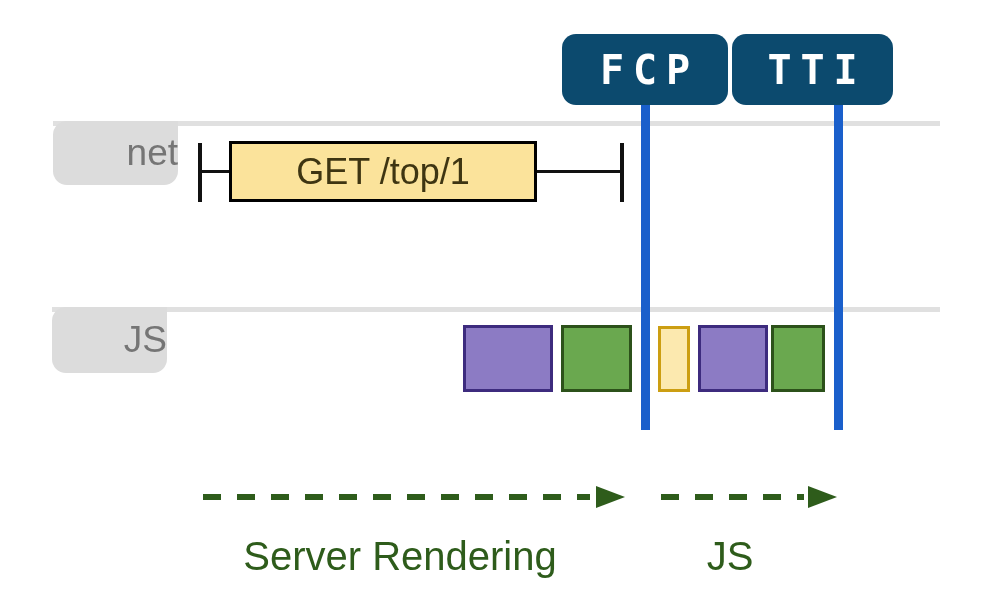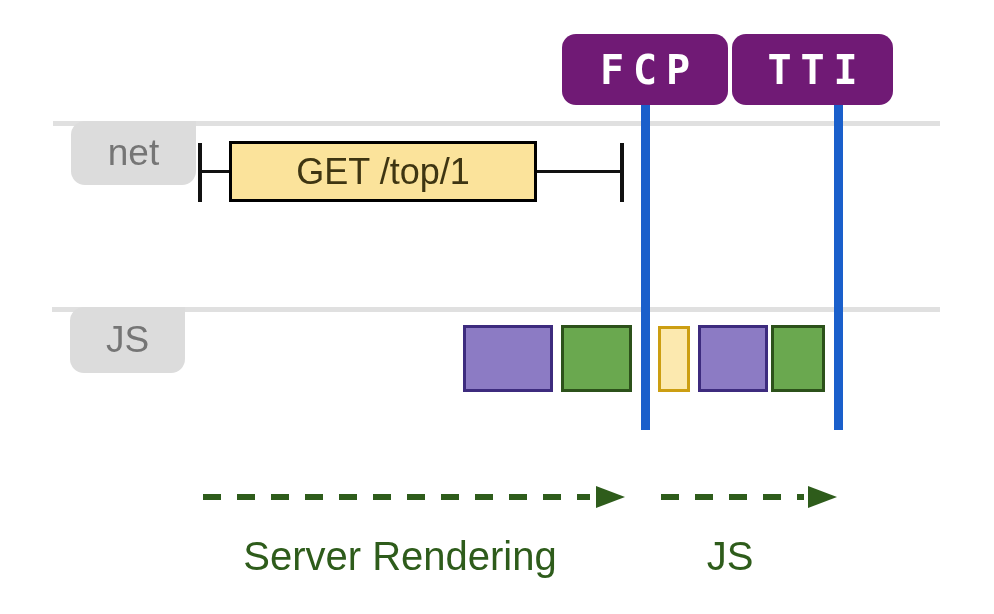--- a/index.html
+++ b/index.html
@@ -2,40 +2,40 @@
 <html><head>
 <meta charset="utf-8">
 <style>
   html,body{margin:0;padding:0;background:#ffffff;}
   #stage{
     position:relative;width:994px;height:614px;background:#ffffff;overflow:hidden;
     font-family:"Liberation Sans",sans-serif;
   }
   
   .badge{
-    position:absolute;top:34px;height:71px;background:#701a75;border-radius:14px;
+    position:absolute;top:34px;height:71px;background:#0c4a6e;border-radius:14px;
     display:flex;align-items:center;justify-content:center;
     color:#ffffff;font-family:"DejaVu Sans Mono",monospace;font-weight:bold;
     font-size:40px;letter-spacing:9px;text-indent:9px;z-index:5;
   }
   .badge.fcp{left:562px;width:166px;}
   .badge.tti{left:732px;width:161px;}
   
   .vline{position:absolute;top:103px;width:9px;height:327px;background:#1A5FCB;z-index:4;}
   .vline.fcp{left:641px;}
   .vline.tti{left:834px;}
   
   .trackline{position:absolute;height:5px;background:#E0E0E0;z-index:1;}
   .trackline.net{left:53px;top:121px;width:887px;}
   .trackline.js{left:52px;top:307px;width:888px;}
   
   .tab{
     position:absolute;background:#DCDCDC;border-radius:14px 0 14px 14px;
-    display:flex;align-items:center;justify-content:center;
-    color:#757575;font-size:37px;z-index:2;margin-left:18px;
+    display:flex;align-items:center;justify-content:flex-end;
+    color:#757575;font-size:37px;z-index:2;
   }
   .tab.net{left:53px;top:121px;width:125px;height:64px;}
   .tab.js{left:52px;top:307px;width:115px;height:66px;}
   
   .tick{position:absolute;width:4px;height:59px;top:143px;background:#111111;z-index:3;}
   .tick.start{left:198px;}
   .tick.end{left:620px;}
   .whisker{position:absolute;height:3px;top:170px;background:#111111;z-index:3;}
   .whisker.w1{left:202px;width:27px;}
   .whisker.w2{left:537px;width:83px;}

